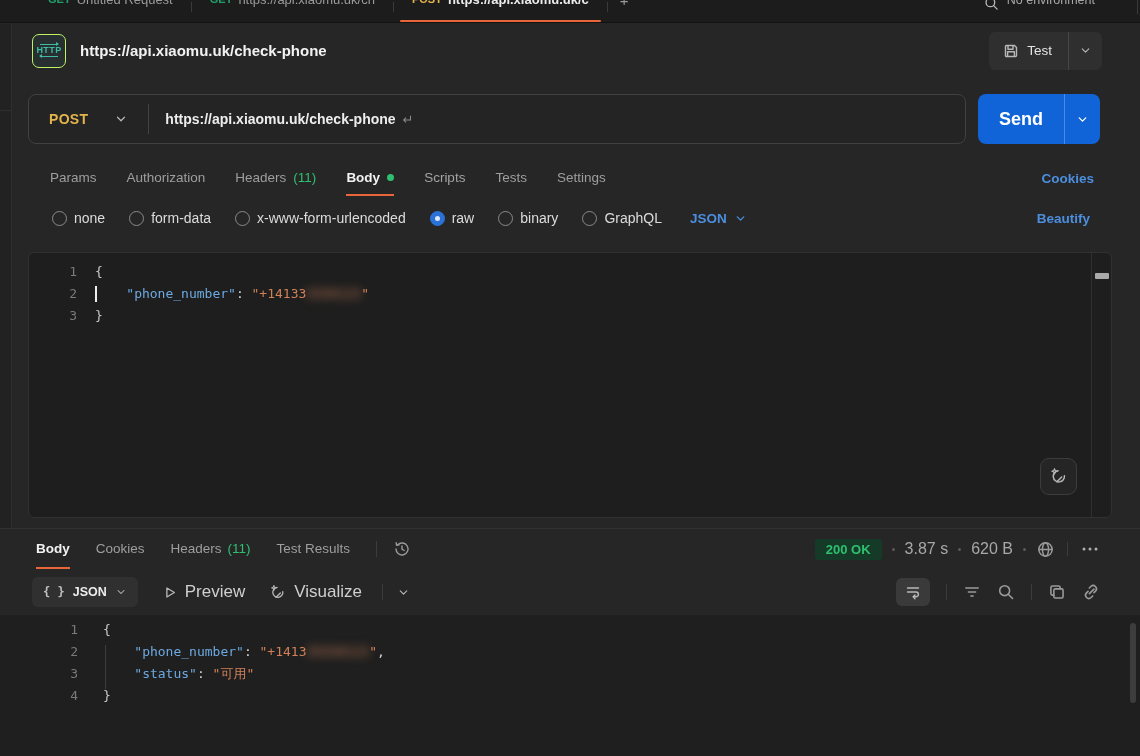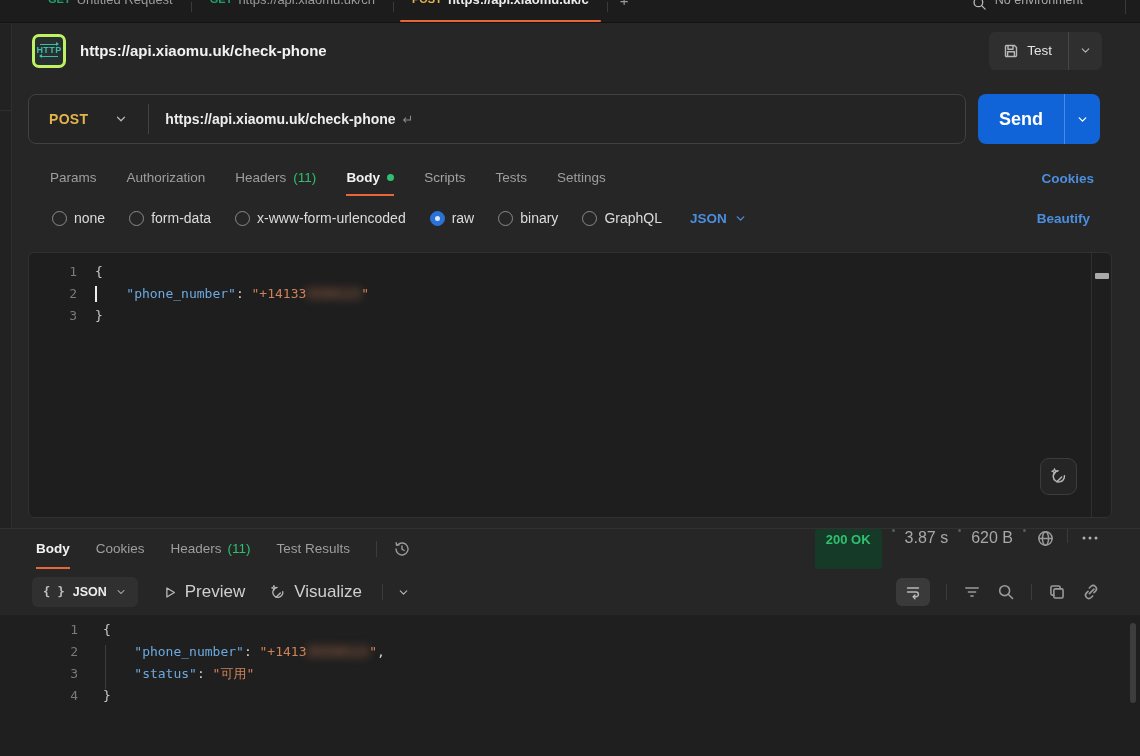--- a/index.html
+++ b/index.html
@@ -16,34 +16,34 @@
   .tab-row { display:flex; align-items:flex-start; height:23px; padding-left:30px; }
   .tt { position:relative; display:flex; align-items:flex-start; gap:6px; padding:0 18px; height:23px; cursor:pointer; }
   .tt-label, .tt-method { font-size:13px; line-height:13px; margin-top:-7px; white-space:nowrap; }
   .tt-method { font-weight:700; font-size:11px; }
   .m-get { color:#1fa06a; } .m-post { color:#e3b34c; }
   .tt-label { color:#9a9a9a; }
   .tt.active .tt-label { color:#ececec; font-weight:700; }
   .tt-underline { position:absolute; left:6px; right:6px; bottom:1px; height:2px; background:#e8663a; border-radius:1px; }
   .tt-div { width:1px; height:10px; background:#3a3a3a; margin-top:2px; }
   .tt-plus { color:#9a9a9a; font-size:15px; line-height:15px; margin-top:-7px; padding:0 12px; }
-  .strip-right { margin-left:auto; display:flex; align-items:flex-start; gap:8px; padding-right:14px; }
+  .strip-right { margin-left:auto; display:flex; align-items:flex-start; gap:8px; padding-right:2px; }
   .strip-right .env-label { font-size:12.5px; line-height:13px; margin-top:-6px; color:#a8a8a8; white-space:nowrap; }
   .strip-right svg { margin-top:-4px; }
   .strip-div { width:1px; height:14px; background:#3a3a3a; margin-top:0; margin-left:34px; }
 
   
   .left-rail { position:absolute; left:0; top:24px; width:12px; height:504px; background:#222222; border-right:1px solid #2e2e2e; z-index:2; }
   .left-rail .seam { position:absolute; left:0; right:0; top:86px; height:1px; background:#2f2f2f; }
 
   .req-pane { margin-left:12px; }
 
   
   .title-row { height:55px; display:flex; align-items:center; padding:0 38px 0 20px; }
-  .http-badge { width:34px; height:34px; background:#272f31; border:3px solid #bef264; border-radius:7px;
+  .http-badge { width:34px; height:34px; background:#272f31; border:1px solid #bef264; border-radius:7px;
     display:flex; flex-direction:column; align-items:center; justify-content:center; gap:1px; }
   .http-badge .txt { color:#3fbba4; font-size:9px; font-weight:700; letter-spacing:.4px; line-height:9px; }
   .http-badge .ln { width:18px; height:1px; background:#3fbba4; position:relative; }
   .http-badge .ln.top::after { content:""; position:absolute; right:-1px; top:-2px; border-left:3px solid #3fbba4; border-top:2px solid transparent; border-bottom:2px solid transparent; }
   .http-badge .ln.bot::after { content:""; position:absolute; left:-1px; top:-2px; border-right:3px solid #3fbba4; border-top:2px solid transparent; border-bottom:2px solid transparent; }
   .req-title { margin-left:14px; font-size:15px; font-weight:700; color:#f2f2f2; }
   .save-btn { margin-left:auto; height:38px; background:#2f2f2f; border-radius:6px; display:flex; align-items:stretch; cursor:pointer; }
   .save-main { display:flex; align-items:center; gap:8px; padding:0 16px 0 14px; color:#e3e3e3; font-size:13.5px; }
   .save-caret { width:34px; display:flex; align-items:center; justify-content:center; border-left:1px solid #464646; }
 
@@ -96,21 +96,21 @@
   .ai-btn { position:absolute; right:34px; bottom:22px; width:37px; height:37px; border:1px solid #3c3c3c; background:#252525; border-radius:9px; display:flex; align-items:center; justify-content:center; cursor:pointer; }
 
   
   .response { margin-top:10px; border-top:1px solid #313131; background:#262626; }
   .resp-head { height:40px; display:flex; align-items:stretch; padding:0 40px 0 36px; }
   .resp-tab { display:flex; align-items:center; gap:6px; margin-right:26px; font-size:13.5px; color:#9e9e9e; border-bottom:2px solid transparent; cursor:pointer; }
   .resp-tab.active { color:#f2f2f2; font-weight:600; border-bottom-color:#e8663a; }
   .resp-tab .count { color:#2fbf71; }
   .vdiv { width:1px; height:16px; background:#3c3c3c; align-self:center; }
   .hist-btn { align-self:center; margin-left:16px; cursor:pointer; }
-  .resp-meta { margin-left:auto; display:flex; gap:10px; }
+  .resp-meta { margin-left:auto; display:flex; align-items:center; gap:10px; }
   .status-pill { background:#163a28; color:#2fc06f; font-size:13px; font-weight:600; padding:3px 11px; border-radius:3px; }
   .meta-dot { width:3px; height:3px; border-radius:50%; background:#5a5a5a; }
   .meta-txt { color:#a8a8a8; font-size:16px; }
   .meta-div { width:1px; height:14px; background:#3c3c3c; margin:0 2px; }
 
   
   .resp-toolbar { height:46px; display:flex; align-items:center; padding:0 40px 0 32px; }
   .fmt-pill { height:30px; background:#303030; border-radius:6px; display:flex; align-items:center; gap:8px; padding:0 11px; cursor:pointer; }
   .fmt-braces { color:#c0c0c0; font-size:12px; font-weight:700; font-family:"DejaVu Sans Mono", monospace; }
   .fmt-label { color:#ececec; font-size:12.5px; font-weight:600; }

